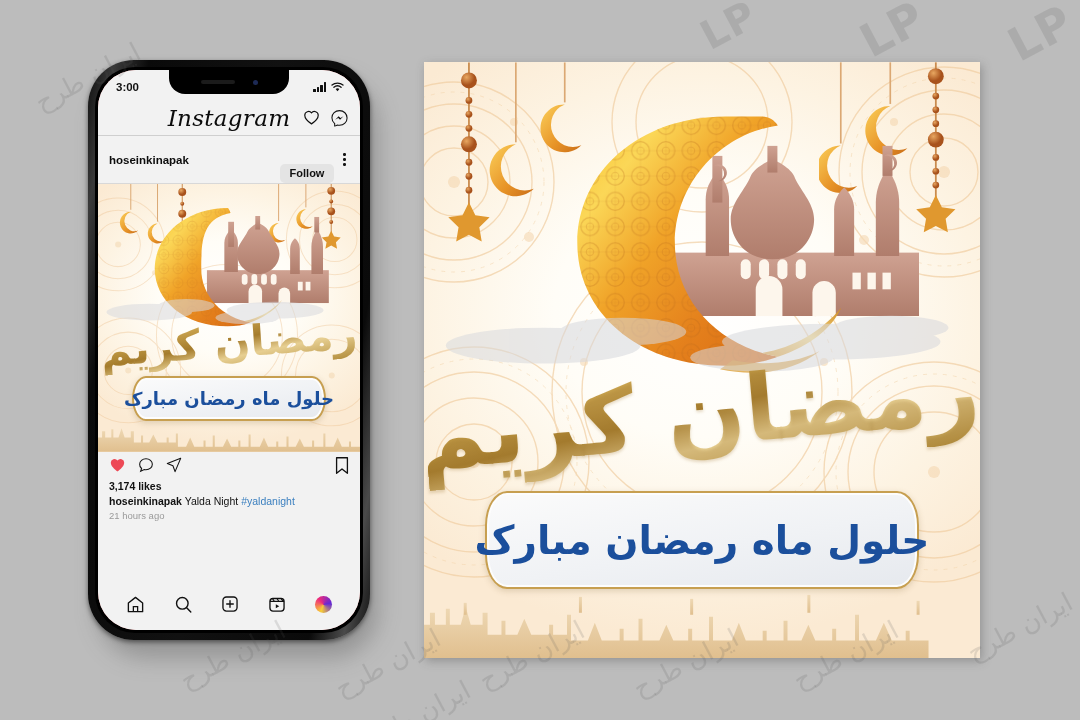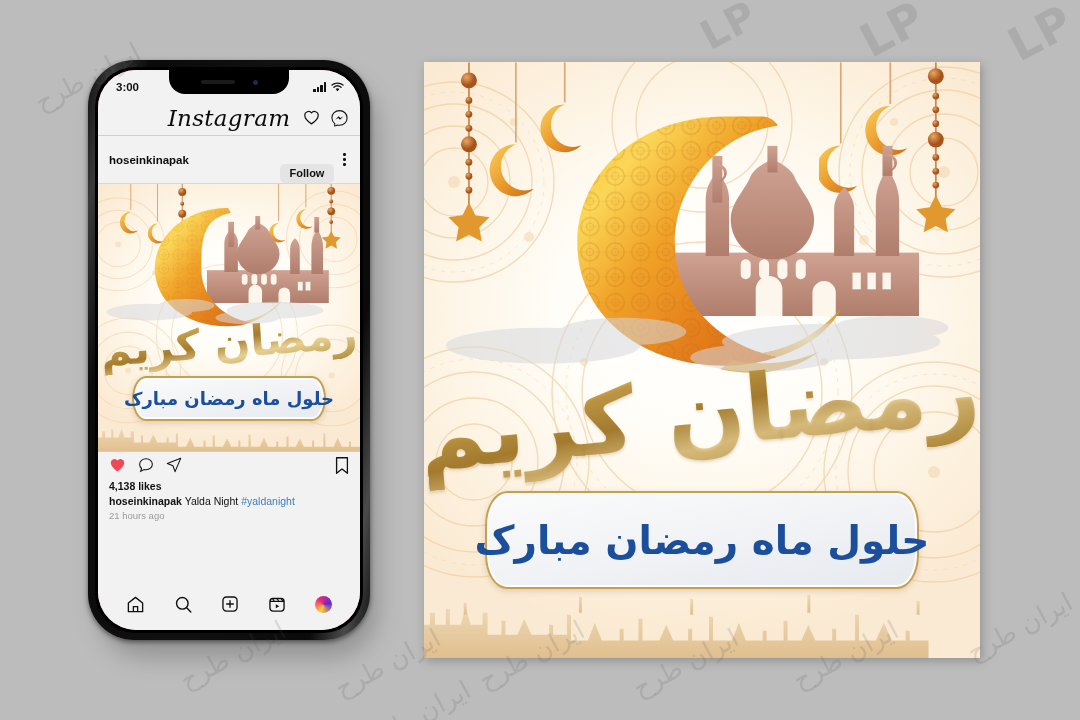--- a/index.html
+++ b/index.html
@@ -431,21 +431,21 @@
           <svg width="16" height="16" viewBox="0 0 24 24">
             <path d="M22 2 2 9.8l8.4 3.3L13.6 22z" fill="none" stroke="#111" stroke-width="1.6" stroke-linejoin="round"></path>
           </svg>
           <span class="spacer"></span>
           <svg width="14" height="17" viewBox="0 0 18 22">
             <path d="M2 1h14v20l-7-5.6L2 21z" fill="none" stroke="#111" stroke-width="1.7" stroke-linejoin="round"></path>
           </svg>
         </div>
 
         <div class="caption">
-          <div class="likes">4,138 likes</div>
+          <div class="likes">3,174 likes</div>
           <div class="cap-line">
             <span class="cap-user">hoseinkinapak</span>
             <span>Yalda Night</span>
             <span class="cap-tag">#yaldanight</span>
           </div>
           <div class="timeago">21 hours ago</div>
         </div>
 
         <div class="bottom-nav">
           <svg width="19" height="19" viewBox="0 0 24 24">

